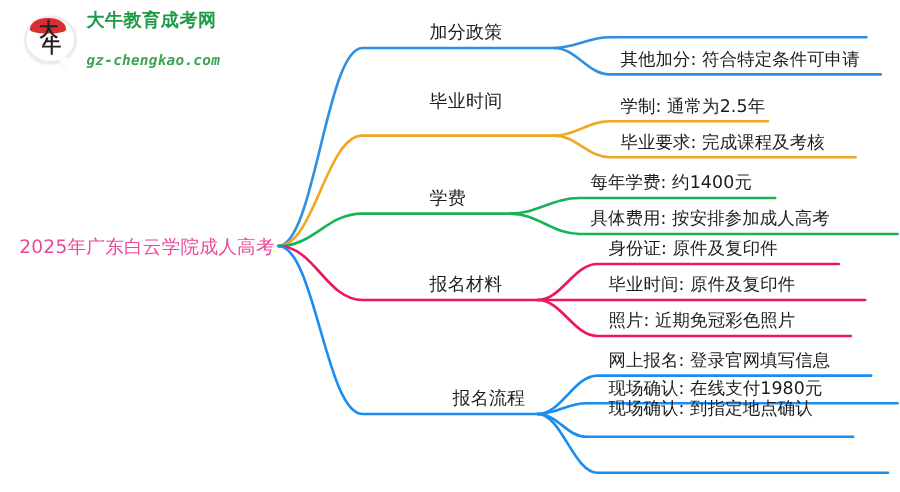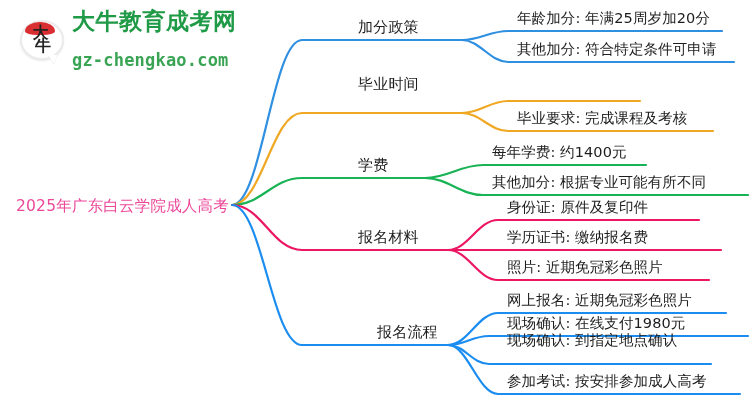--- a/index.html
+++ b/index.html
@@ -79,34 +79,35 @@
     line-height: 13px;
     color: #1a1a1a;
     letter-spacing: -1px;
   }
   .brand-mark-text span { display: block; }
   .brand-mark-text .c2 { margin-left: 5px; }
 
   .brand-texts { display: flex; flex-direction: column; line-height: 1; }
   .brand-title {
     font-family: "DejaVu Sans", "Liberation Sans", sans-serif;
-    font-size: 23px;
+    font-size: 15px;
     font-weight: bold;
     color: #16963f;
     letter-spacing: 0.5px;
     white-space: nowrap;
   }
   .brand-sub {
     margin-top: 19px;
     font-family: "DejaVu Sans Mono", "Liberation Mono", monospace;
-    font-size: 17px;
+    font-size: 12px;
     font-weight: bold;
     color: #33a14f;
     letter-spacing: 0.2px;
     white-space: nowrap;
+    font-style: italic;
   }
 
   
   #connectors {
     position: absolute;
     left: 0; top: 0;
     width: 750px;
     height: 410px;
     pointer-events: none;
   }
@@ -181,30 +182,29 @@
   </svg>
 
   <div class="node node-root" style="left:16px; top:196px;">2025年广东白云学院成人高考</div>
 
   <div class="node node-branch" style="left:358px; top:18px;">加分政策</div>
   <div class="node node-branch" style="left:358px; top:75px;">毕业时间</div>
   <div class="node node-branch" style="left:358px; top:156px;">学费</div>
   <div class="node node-branch" style="left:358px; top:228px;">报名材料</div>
   <div class="node node-branch" style="left:358px; top:323px;margin-left:19px;">报名流程</div>
 
-  <div class="node node-leaf" style="left:517px; top:9px;">年龄加分: 年满25周岁加20分</div>
   <div class="node node-leaf" style="left:517px; top:40px;">其他加分: 符合特定条件可申请</div>
 
+  <div class="node node-leaf" style="left:517px; top:79px;">学制: 通常为2.5年</div>
   <div class="node node-leaf" style="left:517px; top:109px;">毕业要求: 完成课程及考核</div>
 
   <div class="node node-leaf" style="left:492px; top:143px;">每年学费: 约1400元</div>
-  <div class="node node-leaf" style="left:492px; top:173px;">其他加分: 根据专业可能有所不同</div>
+  <div class="node node-leaf" style="left:492px; top:173px;">具体费用: 按安排参加成人高考</div>
 
   <div class="node node-leaf" style="left:507px; top:198px;">身份证: 原件及复印件</div>
-  <div class="node node-leaf" style="left:507px; top:228px;">学历证书: 缴纳报名费</div>
+  <div class="node node-leaf" style="left:507px; top:228px;">毕业时间: 原件及复印件</div>
   <div class="node node-leaf" style="left:507px; top:258px;">照片: 近期免冠彩色照片</div>
 
-  <div class="node node-leaf" style="left:507px; top:291px;">网上报名: 近期免冠彩色照片</div>
+  <div class="node node-leaf" style="left:507px; top:291px;">网上报名: 登录官网填写信息</div>
   <div class="node node-leaf" style="left:507px; top:314px;">现场确认: 在线支付1980元</div>
   <div class="node node-leaf" style="left:507px; top:331px;">现场确认: 到指定地点确认</div>
-  <div class="node node-leaf" style="left:507px; top:372px;">参加考试: 按安排参加成人高考</div>
 
 </div>
 
 </body></html>

